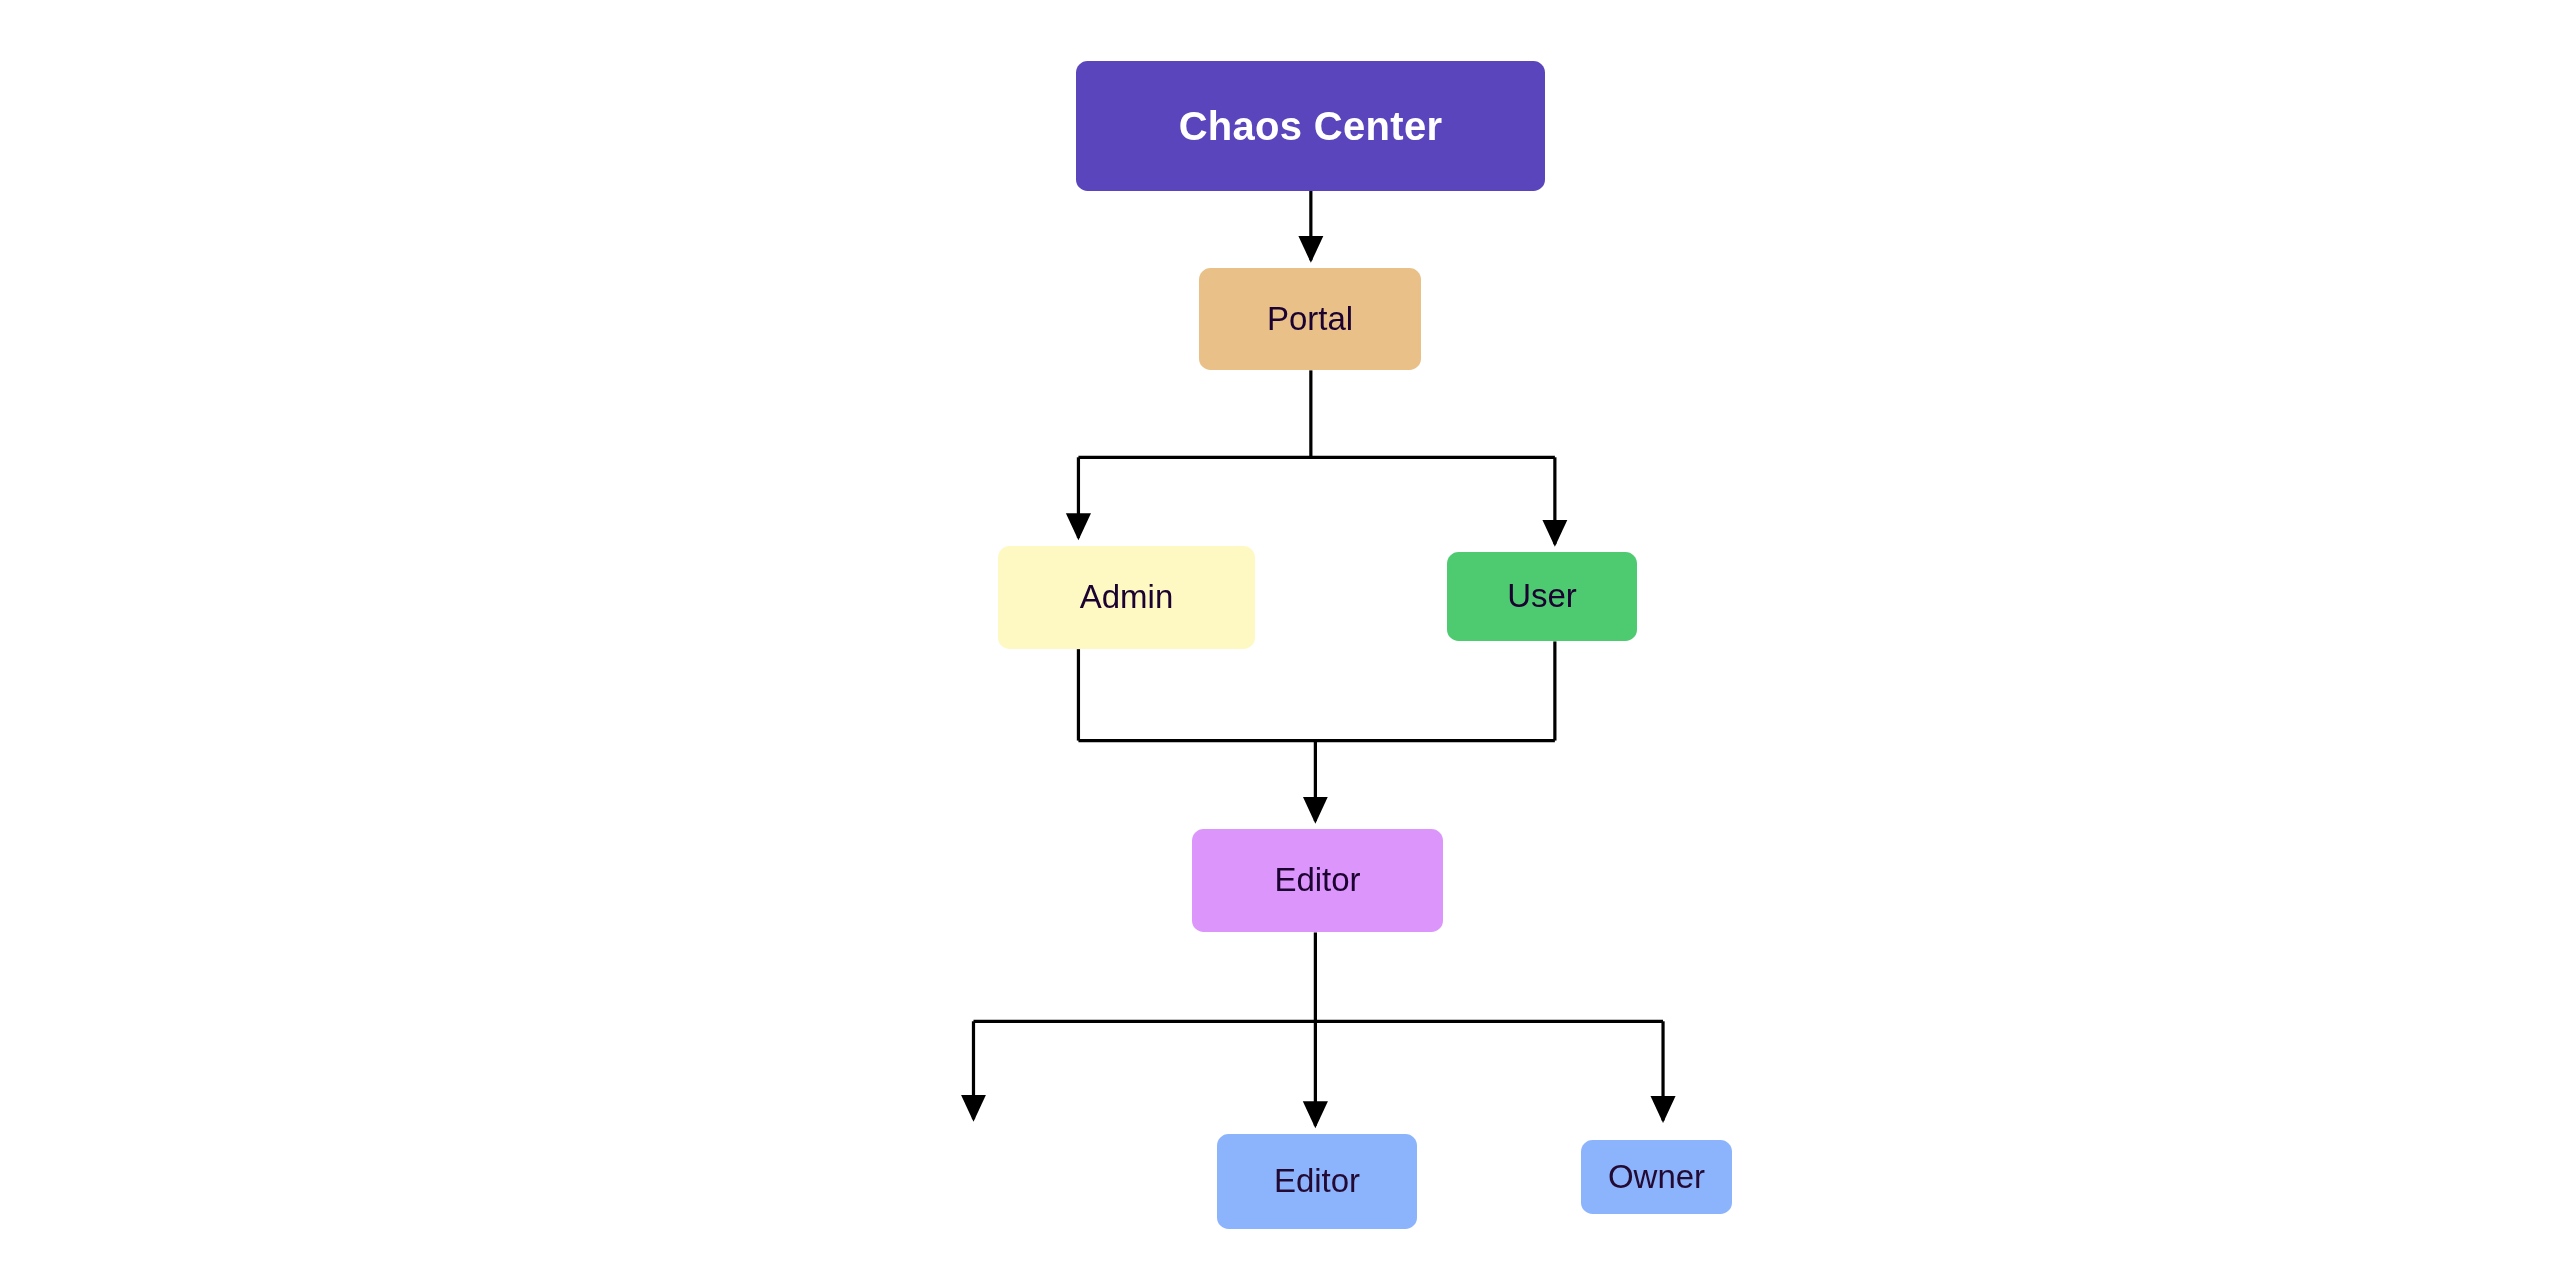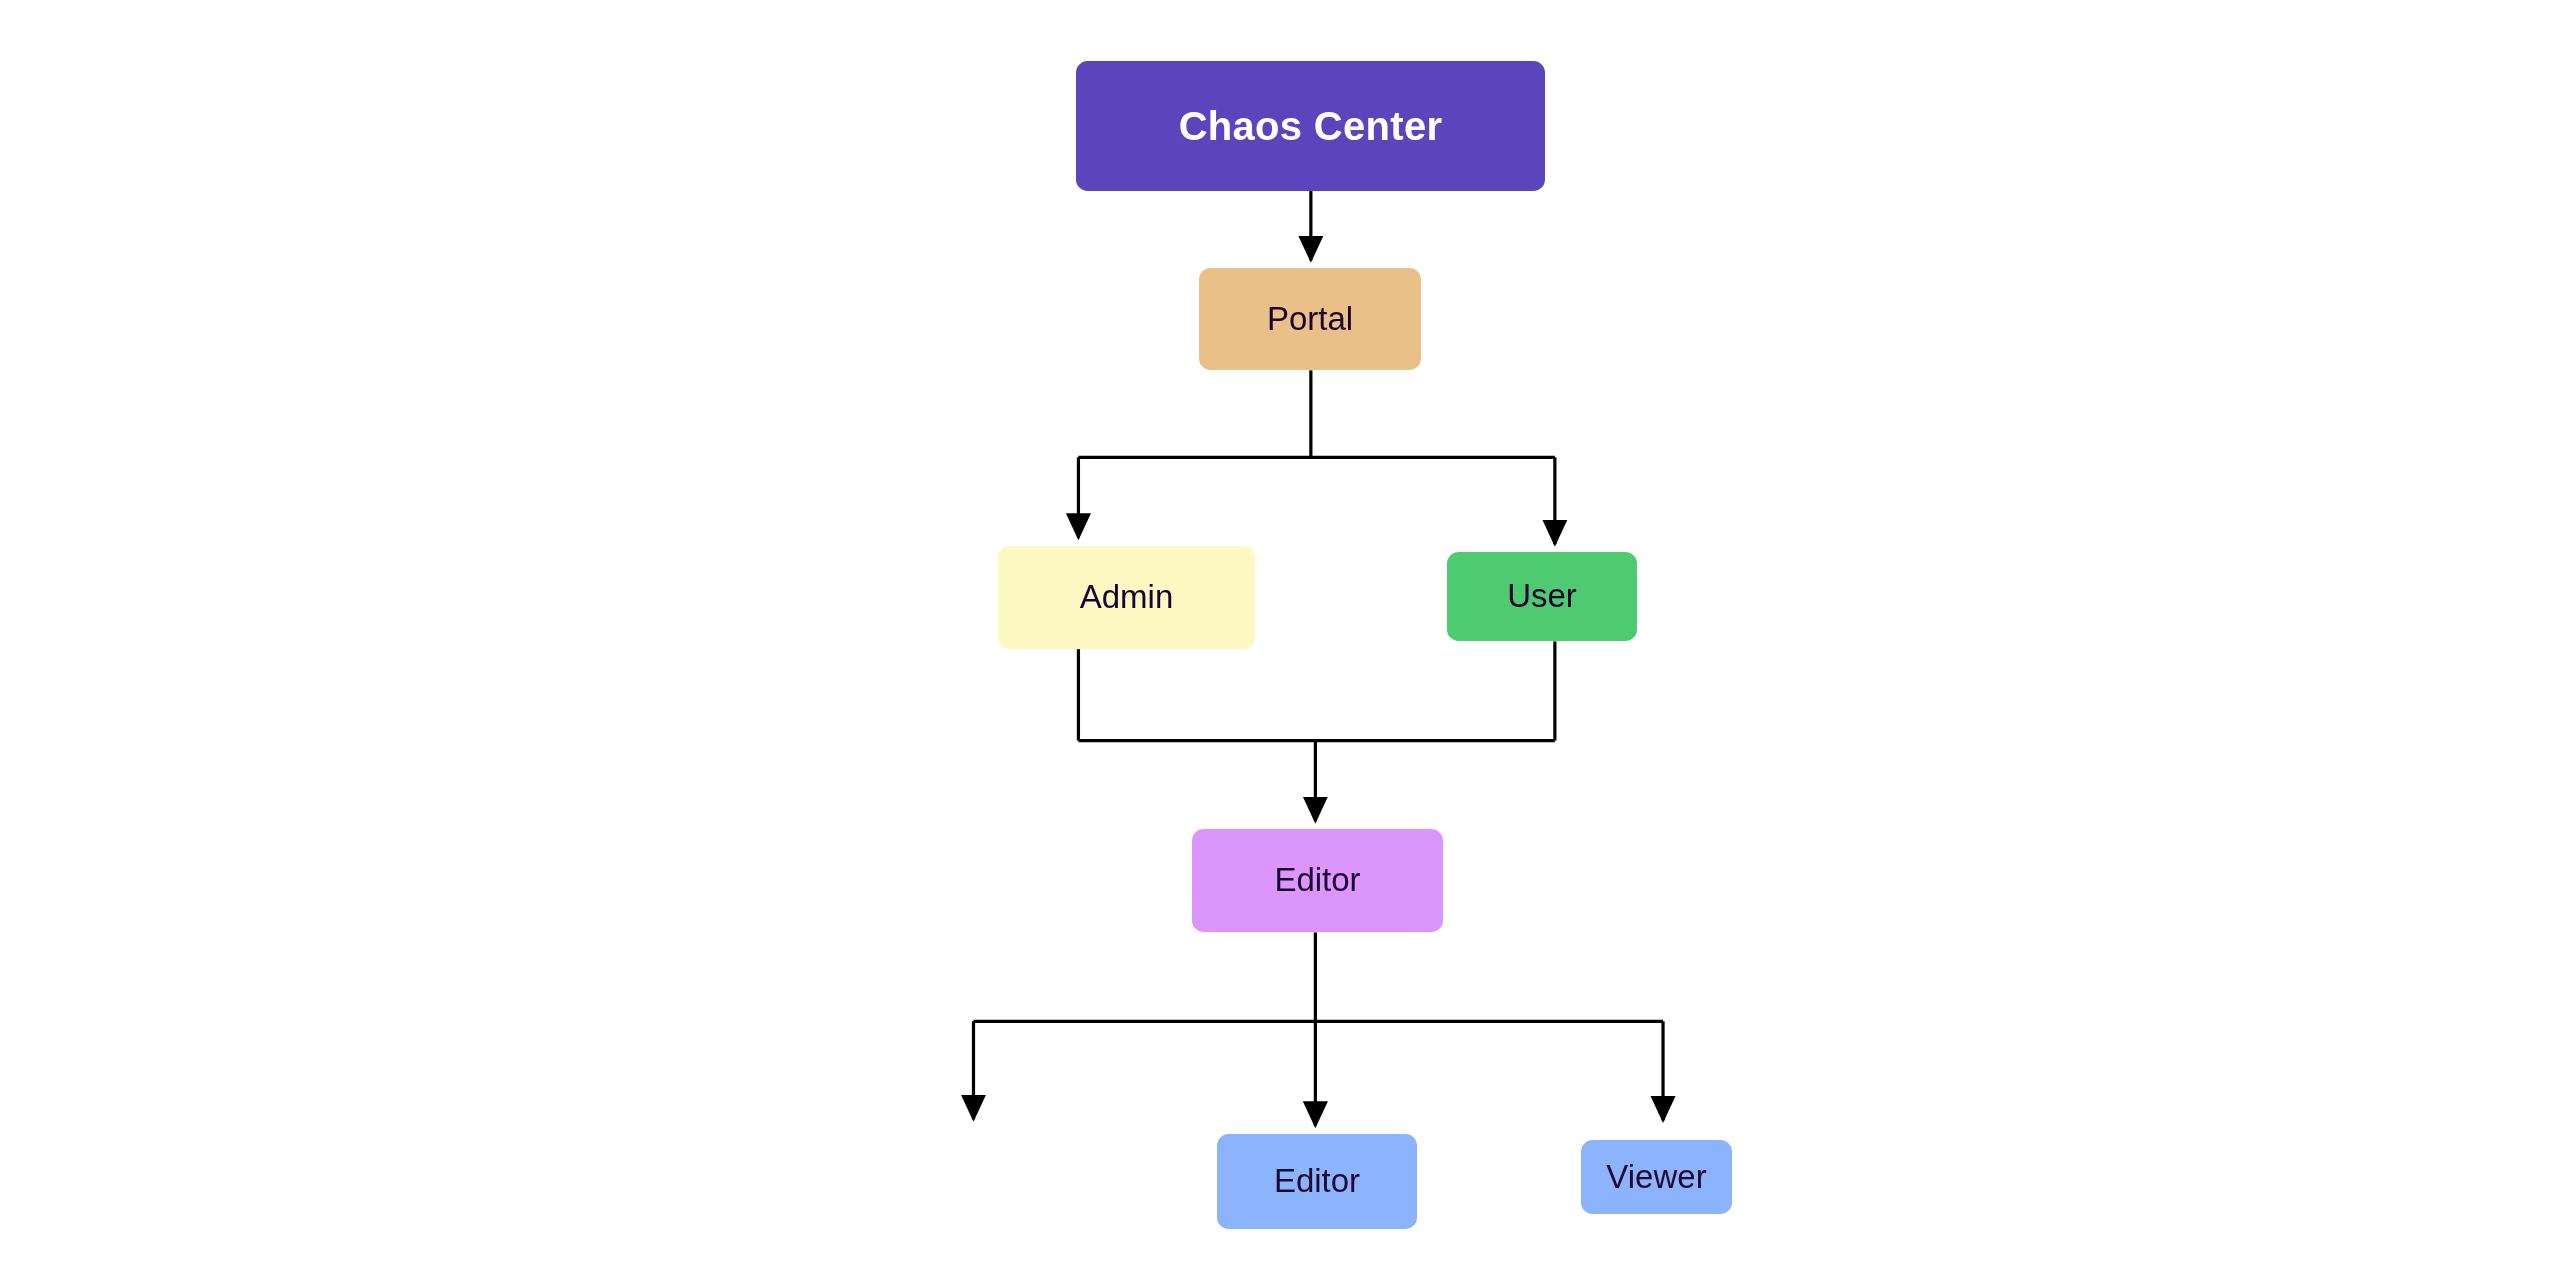--- a/index.html
+++ b/index.html
@@ -117,17 +117,17 @@
   <div class="node n-mid" id="node-project" style="left: 1192px; top: 829px; width: 251px; height: 103px; background: rgb(220, 150, 251); color: rgb(27, 2, 48);">
     <span class="node-label">Editor</span>
   </div>
 
 
   <div class="node n-leaf" id="node-editor" style="left: 1217px; top: 1134px; width: 200px; height: 95px; background: rgb(140, 180, 252); color: rgb(35, 10, 51);">
     <span class="node-label">Editor</span>
   </div>
 
   <div class="node n-leaf" id="node-viewer" style="left: 1581px; top: 1140px; width: 151px; height: 74px; background: rgb(140, 180, 252); color: rgb(35, 10, 51);">
-    <span class="node-label">Viewer</span>
+    <span class="node-label">Owner</span>
   </div>
 
 </div>
 
 
 </body></html>

